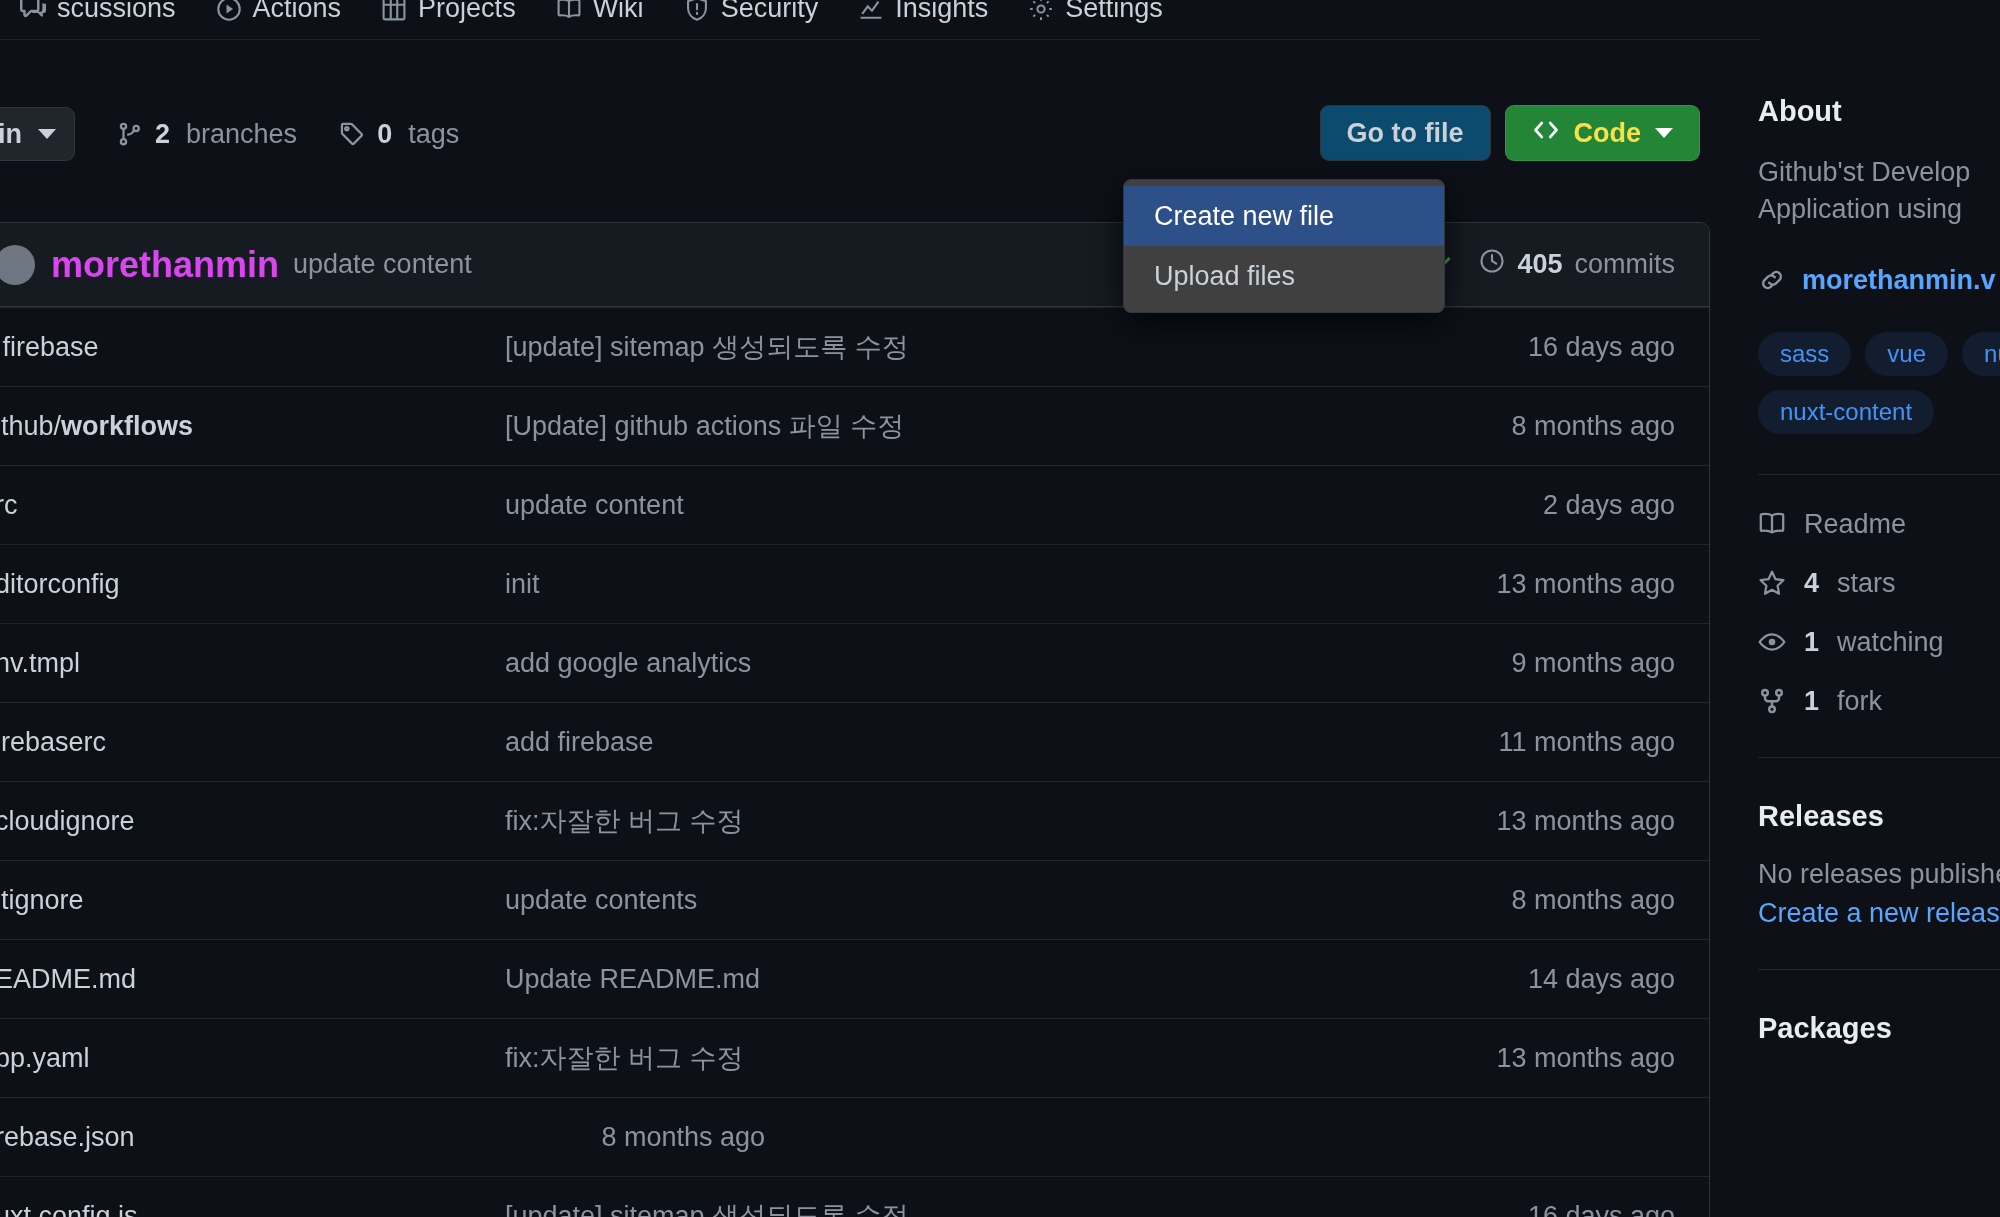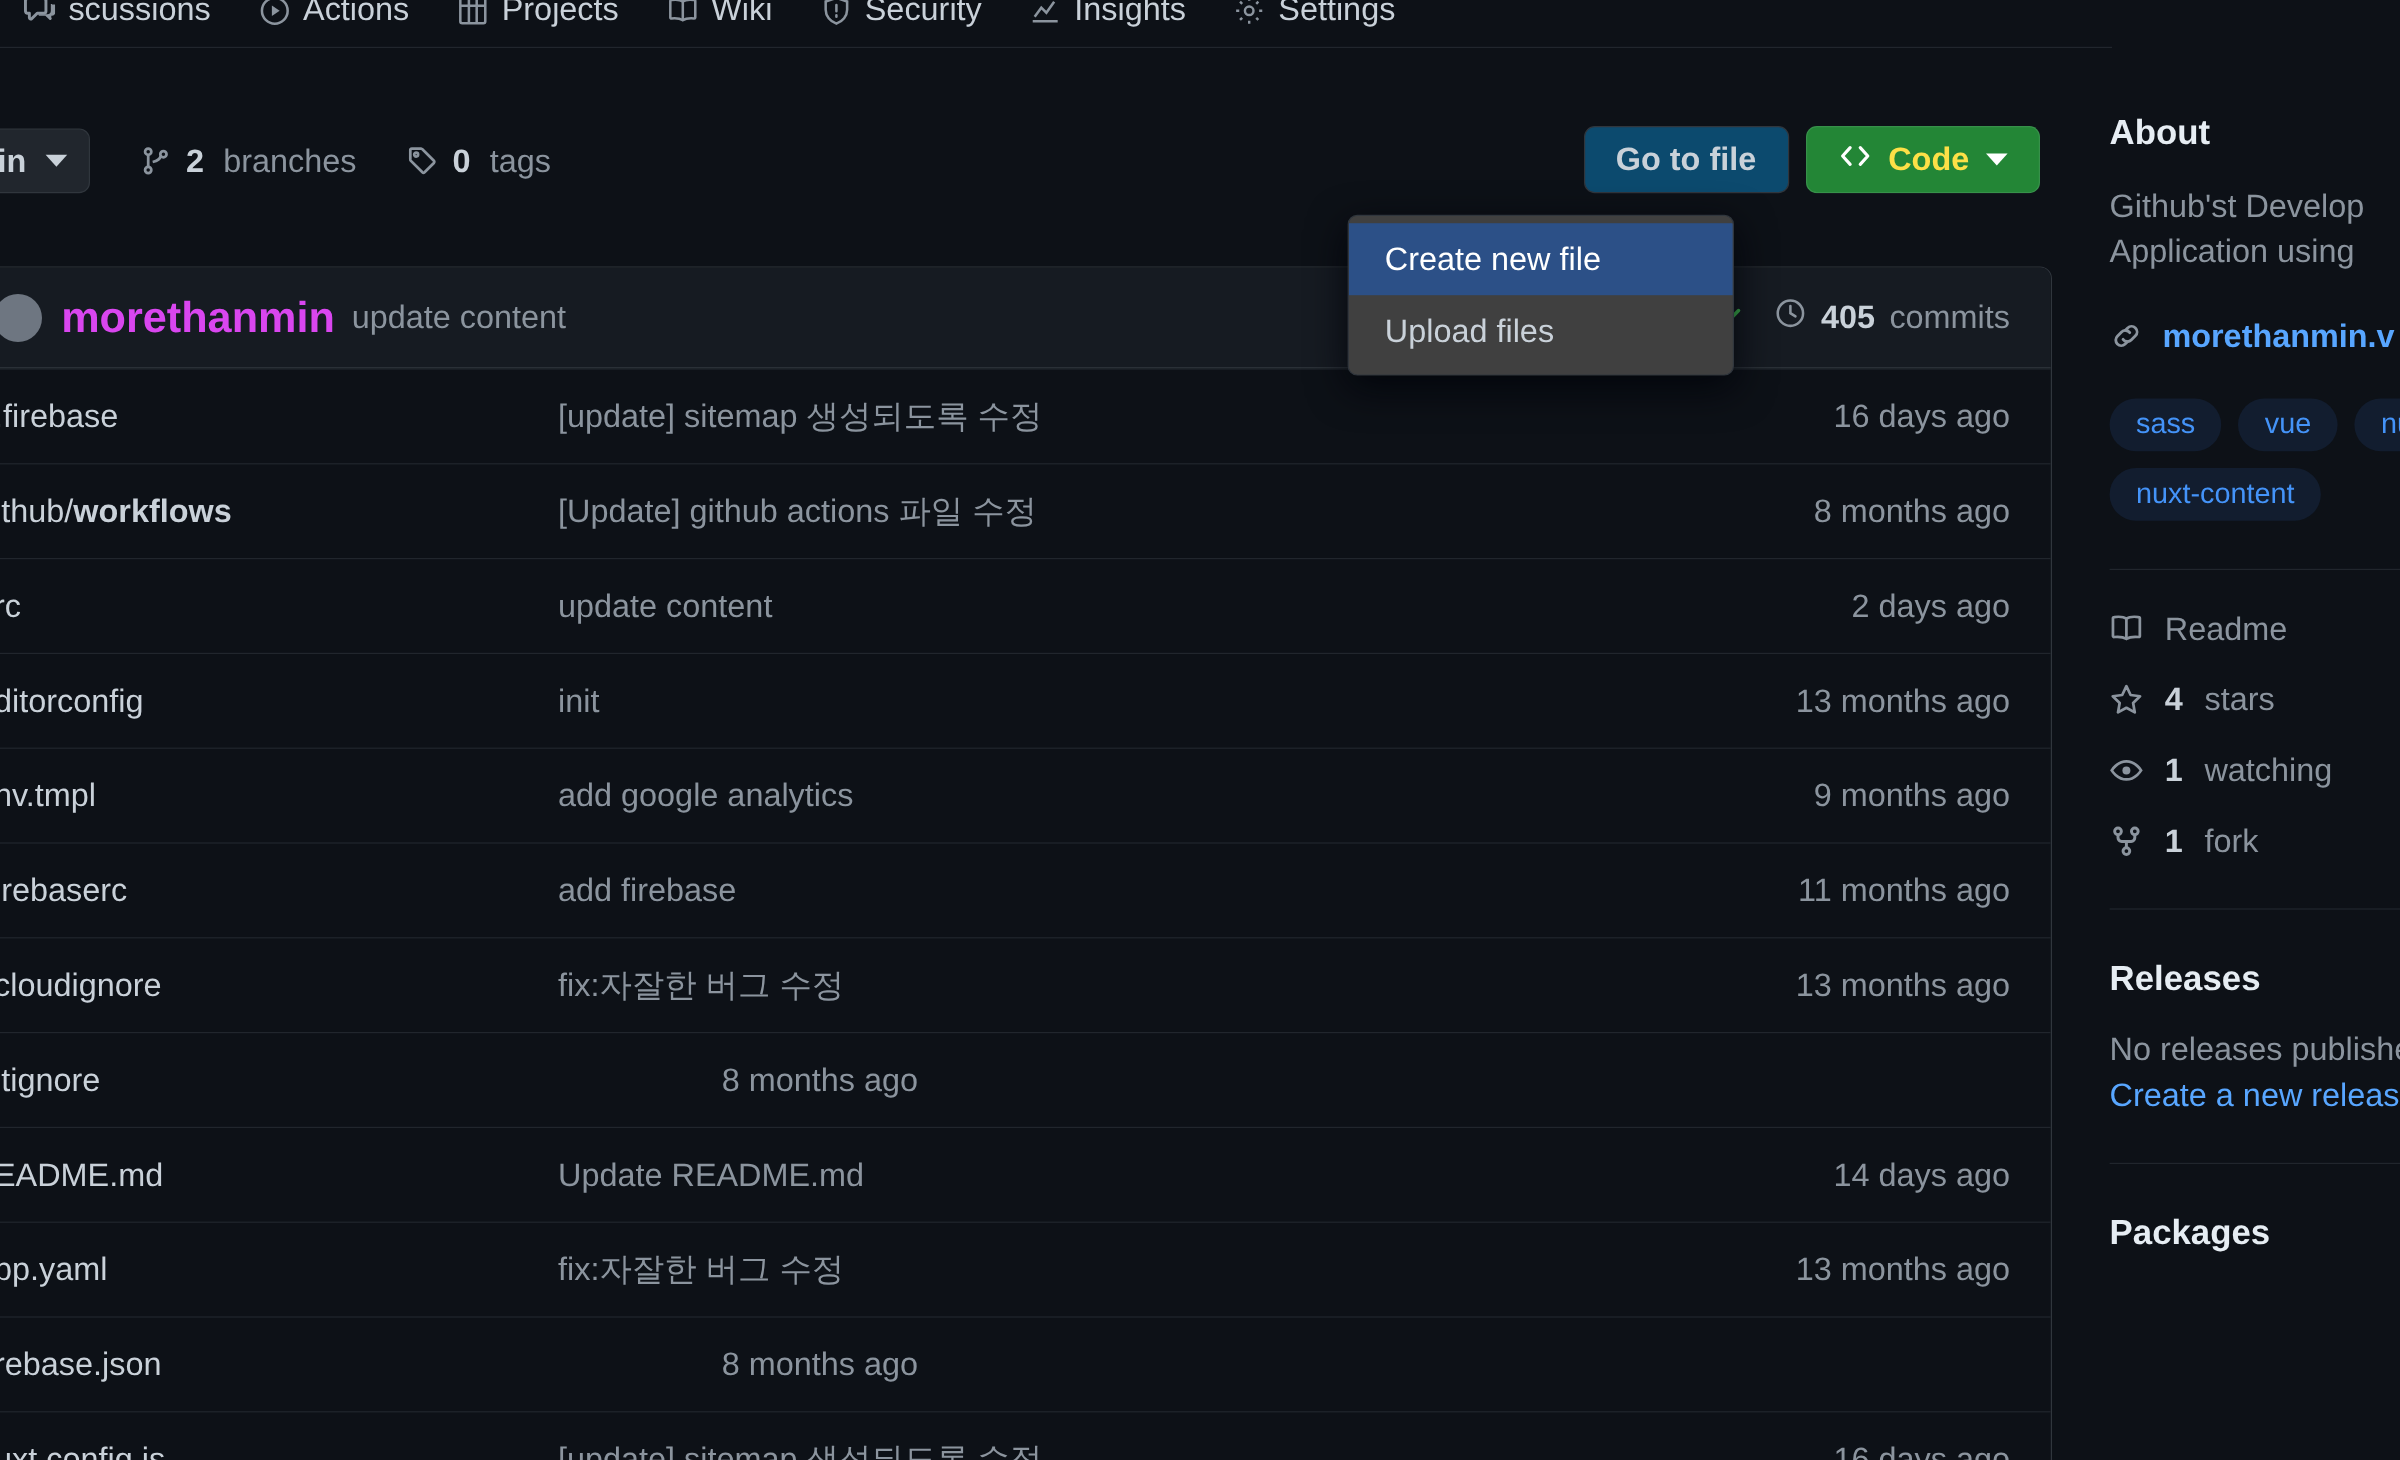--- a/index.html
+++ b/index.html
@@ -127,21 +127,21 @@
 
   .row {
     height: 79px; display: flex; align-items: center;
     padding: 0 34px;
     border-top: 1px solid #21262d;
     font-size: 27px;
   }
   .row:first-of-type { border-top: none; }
   .r-name { width: 470px; color: #c9d1d9; white-space: nowrap; overflow: visible; }
   .r-name .bold { font-weight: bold; }
-  .r-msg { flex: 1; color: #8b949e; white-space: nowrap; }
+  .r-msg { flex: 1; color: #8b949e; white-space: nowrap; margin-left: 40px; }
   .r-time { width: 300px; text-align: right; color: #8b949e; white-space: nowrap; }
 
   
   .sidebar {
     position: absolute; left: 1758px; top: 95px;
     width: 380px;
   }
   .sb-title {
     font-size: 29px; font-weight: bold; color: #e6edf3;
     margin-bottom: 26px;
@@ -356,20 +356,21 @@
       <span class="r-msg">add firebase</span>
       <span class="r-time">11 months ago</span>
     </div>
     <div class="row">
       <span class="r-name">cloudignore</span>
       <span class="r-msg">fix:자잘한 버그 수정</span>
       <span class="r-time">13 months ago</span>
     </div>
     <div class="row">
       <span class="r-name">itignore</span>
+      <span class="r-msg">update contents</span>
       <span class="r-time">8 months ago</span>
     </div>
     <div class="row">
       <span class="r-name">EADME.md</span>
       <span class="r-msg">Update README.md</span>
       <span class="r-time">14 days ago</span>
     </div>
     <div class="row">
       <span class="r-name">pp.yaml</span>
       <span class="r-msg">fix:자잘한 버그 수정</span>

